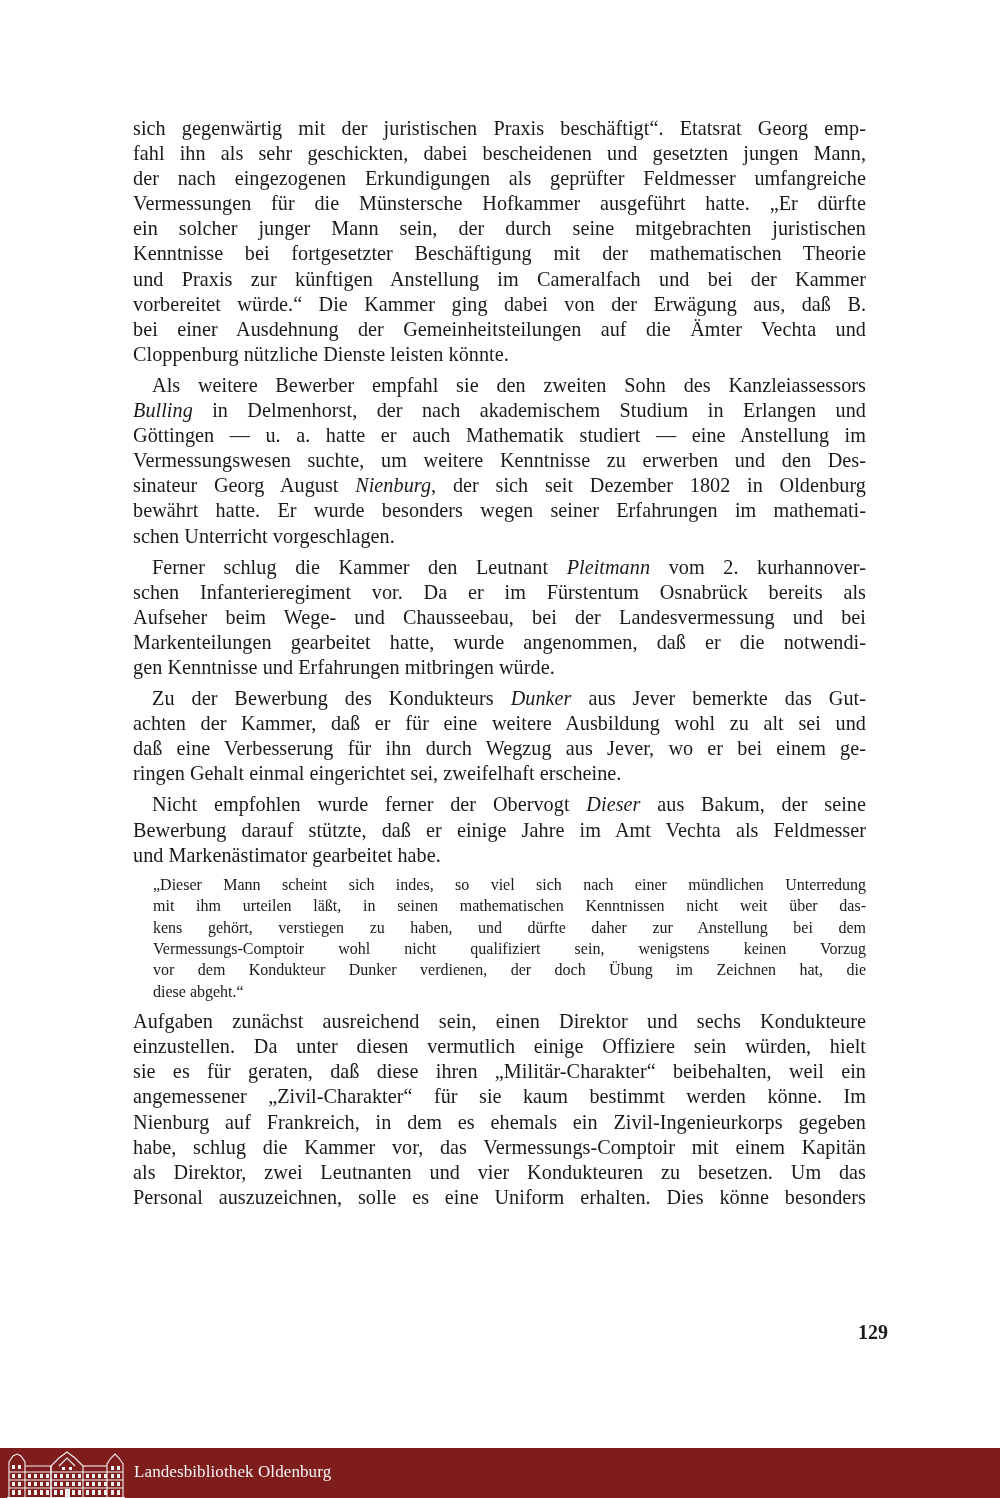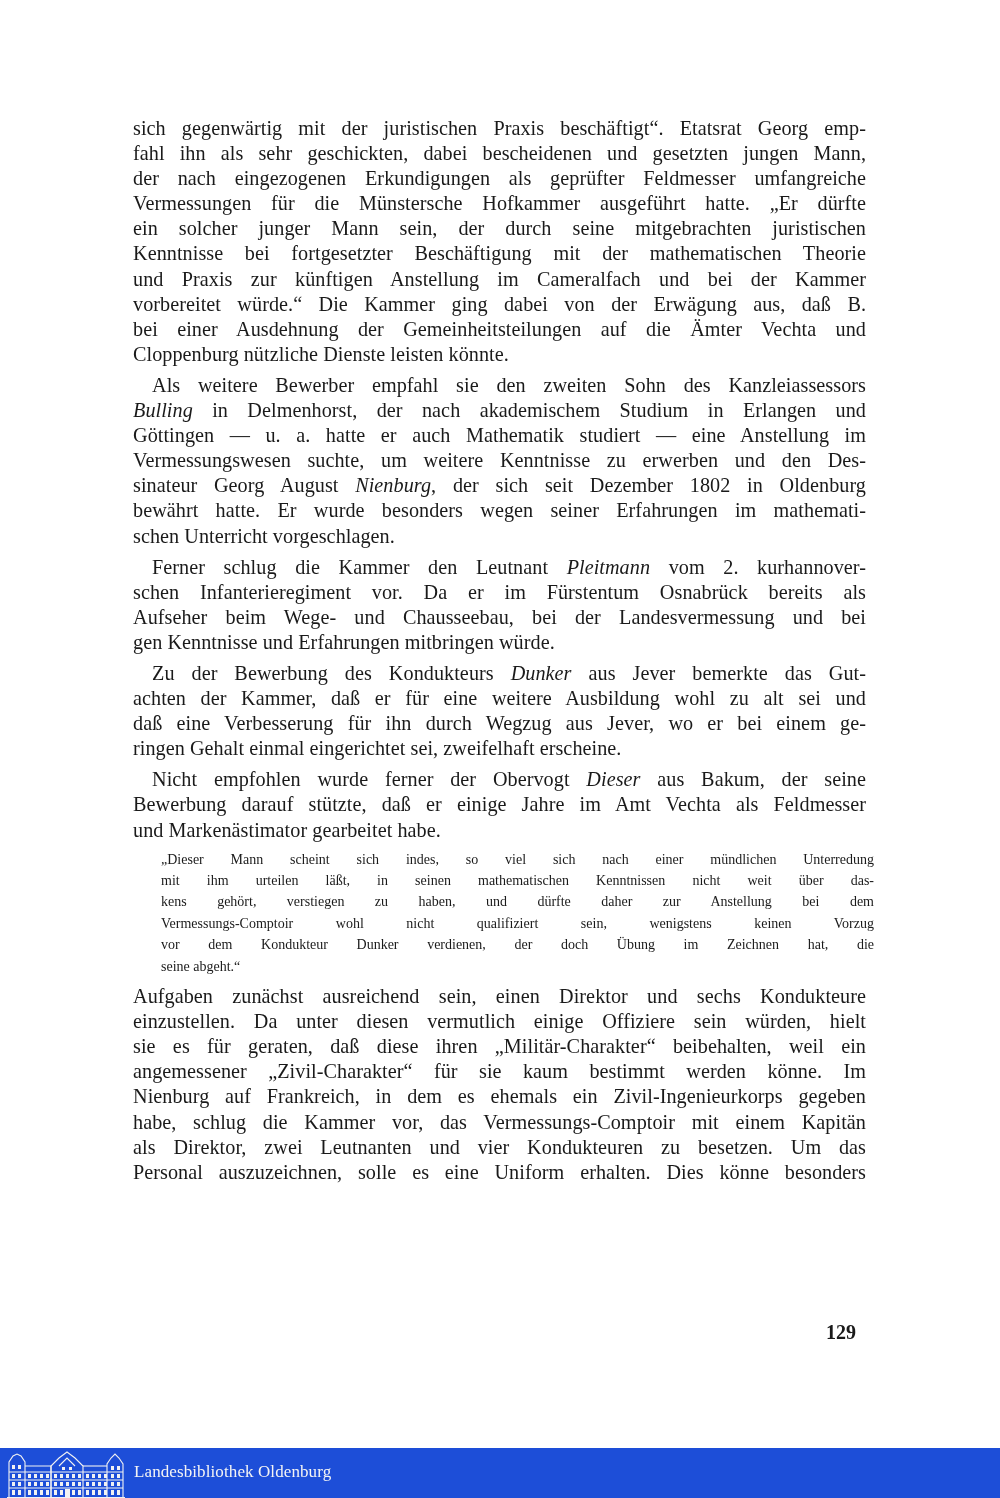--- a/index.html
+++ b/index.html
@@ -39,53 +39,53 @@
     .para .line {
       display: block;
       text-align: justify;
       text-align-last: justify;
       white-space: nowrap;
     }
     .para .line.last {
       text-align-last: left;
     }
     .quote {
-      margin: 3px 0 7px 28px;
+      margin: 3px 0 7px 20px;
       width: 713px;
-      font-size: 14px;
+      font-size: 16px;
       line-height: 21.4px;
     }
     .quote .line {
       display: block;
       text-align: justify;
       text-align-last: justify;
       white-space: nowrap;
     }
     .quote .line.last {
       text-align-last: left;
     }
     em.name {
       font-style: italic;
     }
     .page-number {
       position: absolute;
-      left: 826px;
+      left: 858px;
       top: 1321px;
       font-size: 20px;
       font-weight: bold;
       color: #1a1a1a;
       font-family: Liberation Serif, serif;
     }
     .footer-bar {
       position: absolute;
       left: 0;
       top: 1448px;
       width: 1000px;
       height: 50px;
-      background: #1d4ed8;
+      background: #7f1d1d;
     }
     .footer-logo {
       position: absolute;
       left: 7px;
       top: 2px;
       width: 118px;
       height: 48px;
     }
     .footer-label {
       position: absolute;
@@ -123,20 +123,21 @@
       <span class="line">Vermessungswesen suchte, um weitere Kenntnisse zu erwerben und den Des-</span>
       <span class="line"><span>sinateur Georg August </span><em class="name">Nienburg</em><span>, der sich seit Dezember 1802 in Oldenburg</span></span>
       <span class="line">bewährt hatte. Er wurde besonders wegen seiner Erfahrungen im mathemati-</span>
       <span class="line last">schen Unterricht vorgeschlagen.</span>
     </p>
 
     <p class="para">
       <span class="line" style="padding-left:19px"><span>Ferner schlug die Kammer den Leutnant </span><em class="name">Pleitmann</em><span> vom 2. kurhannover-</span></span>
       <span class="line">schen Infanterieregiment vor. Da er im Fürstentum Osnabrück bereits als</span>
       <span class="line">Aufseher beim Wege- und Chausseebau, bei der Landesvermessung und bei</span>
+      <span class="line">Markenteilungen gearbeitet hatte, wurde angenommen, daß er die notwendi-</span>
       <span class="line last">gen Kenntnisse und Erfahrungen mitbringen würde.</span>
     </p>
 
     <p class="para">
       <span class="line" style="padding-left:19px"><span>Zu der Bewerbung des Kondukteurs </span><em class="name">Dunker</em><span> aus Jever bemerkte das Gut-</span></span>
       <span class="line">achten der Kammer, daß er für eine weitere Ausbildung wohl zu alt sei und</span>
       <span class="line">daß eine Verbesserung für ihn durch Wegzug aus Jever, wo er bei einem ge-</span>
       <span class="line last">ringen Gehalt einmal eingerichtet sei, zweifelhaft erscheine.</span>
     </p>
 
@@ -145,21 +146,21 @@
       <span class="line">Bewerbung darauf stützte, daß er einige Jahre im Amt Vechta als Feldmesser</span>
       <span class="line last">und Markenästimator gearbeitet habe.</span>
     </p>
 
     <div class="quote">
       <span class="line">„Dieser Mann scheint sich indes, so viel sich nach einer mündlichen Unterredung</span>
       <span class="line">mit ihm urteilen läßt, in seinen mathematischen Kenntnissen nicht weit über das-</span>
       <span class="line">kens gehört, verstiegen zu haben, und dürfte daher zur Anstellung bei dem</span>
       <span class="line">Vermessungs-Comptoir wohl nicht qualifiziert sein, wenigstens keinen Vorzug</span>
       <span class="line">vor dem Kondukteur Dunker verdienen, der doch Übung im Zeichnen hat, die</span>
-      <span class="line last">seine abgeht.“</span>
+      <span class="line last">diese abgeht.“</span>
     </div>
 
     <p class="para">
       <span class="line">Aufgaben zunächst ausreichend sein, einen Direktor und sechs Kondukteure</span>
       <span class="line">einzustellen. Da unter diesen vermutlich einige Offiziere sein würden, hielt</span>
       <span class="line">sie es für geraten, daß diese ihren „Militär-Charakter“ beibehalten, weil ein</span>
       <span class="line">angemessener „Zivil-Charakter“ für sie kaum bestimmt werden könne. Im</span>
       <span class="line">Nienburg auf Frankreich, in dem es ehemals ein Zivil-Ingenieurkorps gegeben</span>
       <span class="line">habe, schlug die Kammer vor, das Vermessungs-Comptoir mit einem Kapitän</span>
       <span class="line">als Direktor, zwei Leutnanten und vier Kondukteuren zu besetzen. Um das</span>

